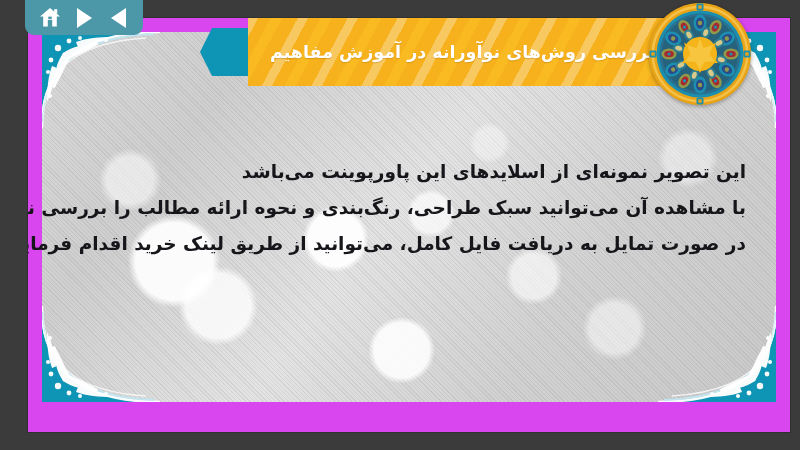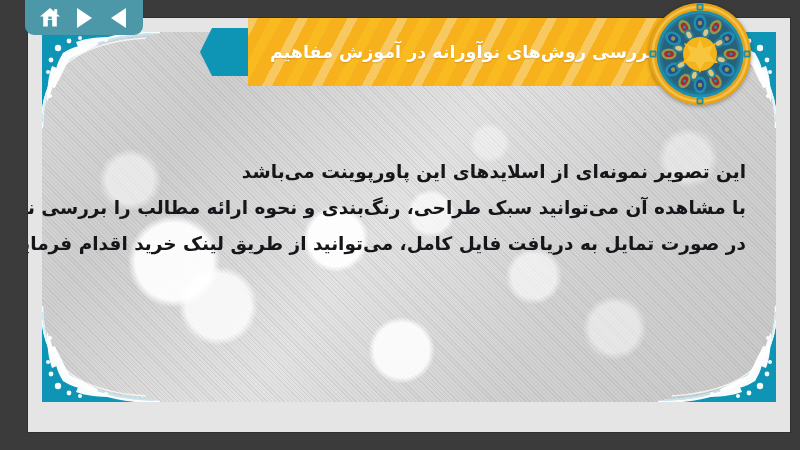--- a/index.html
+++ b/index.html
@@ -47,21 +47,21 @@
     border-top:10px solid transparent;
     border-bottom:10px solid transparent;
     border-left:15px solid #ffffff;
   }
 
   
   #slide {
     position:absolute;
     left:28px; top:18px;
     width:762px; height:414px;
-    background:#e5e5e5;
+    background:#d946ef;
     overflow:hidden;
     z-index:10;
     box-shadow:0 0 0 1px rgba(0,0,0,0.18);
   }
 
   
   #canvas {
     position:absolute;
     left:14px; top:14px;
     right:14px; bottom:30px;

